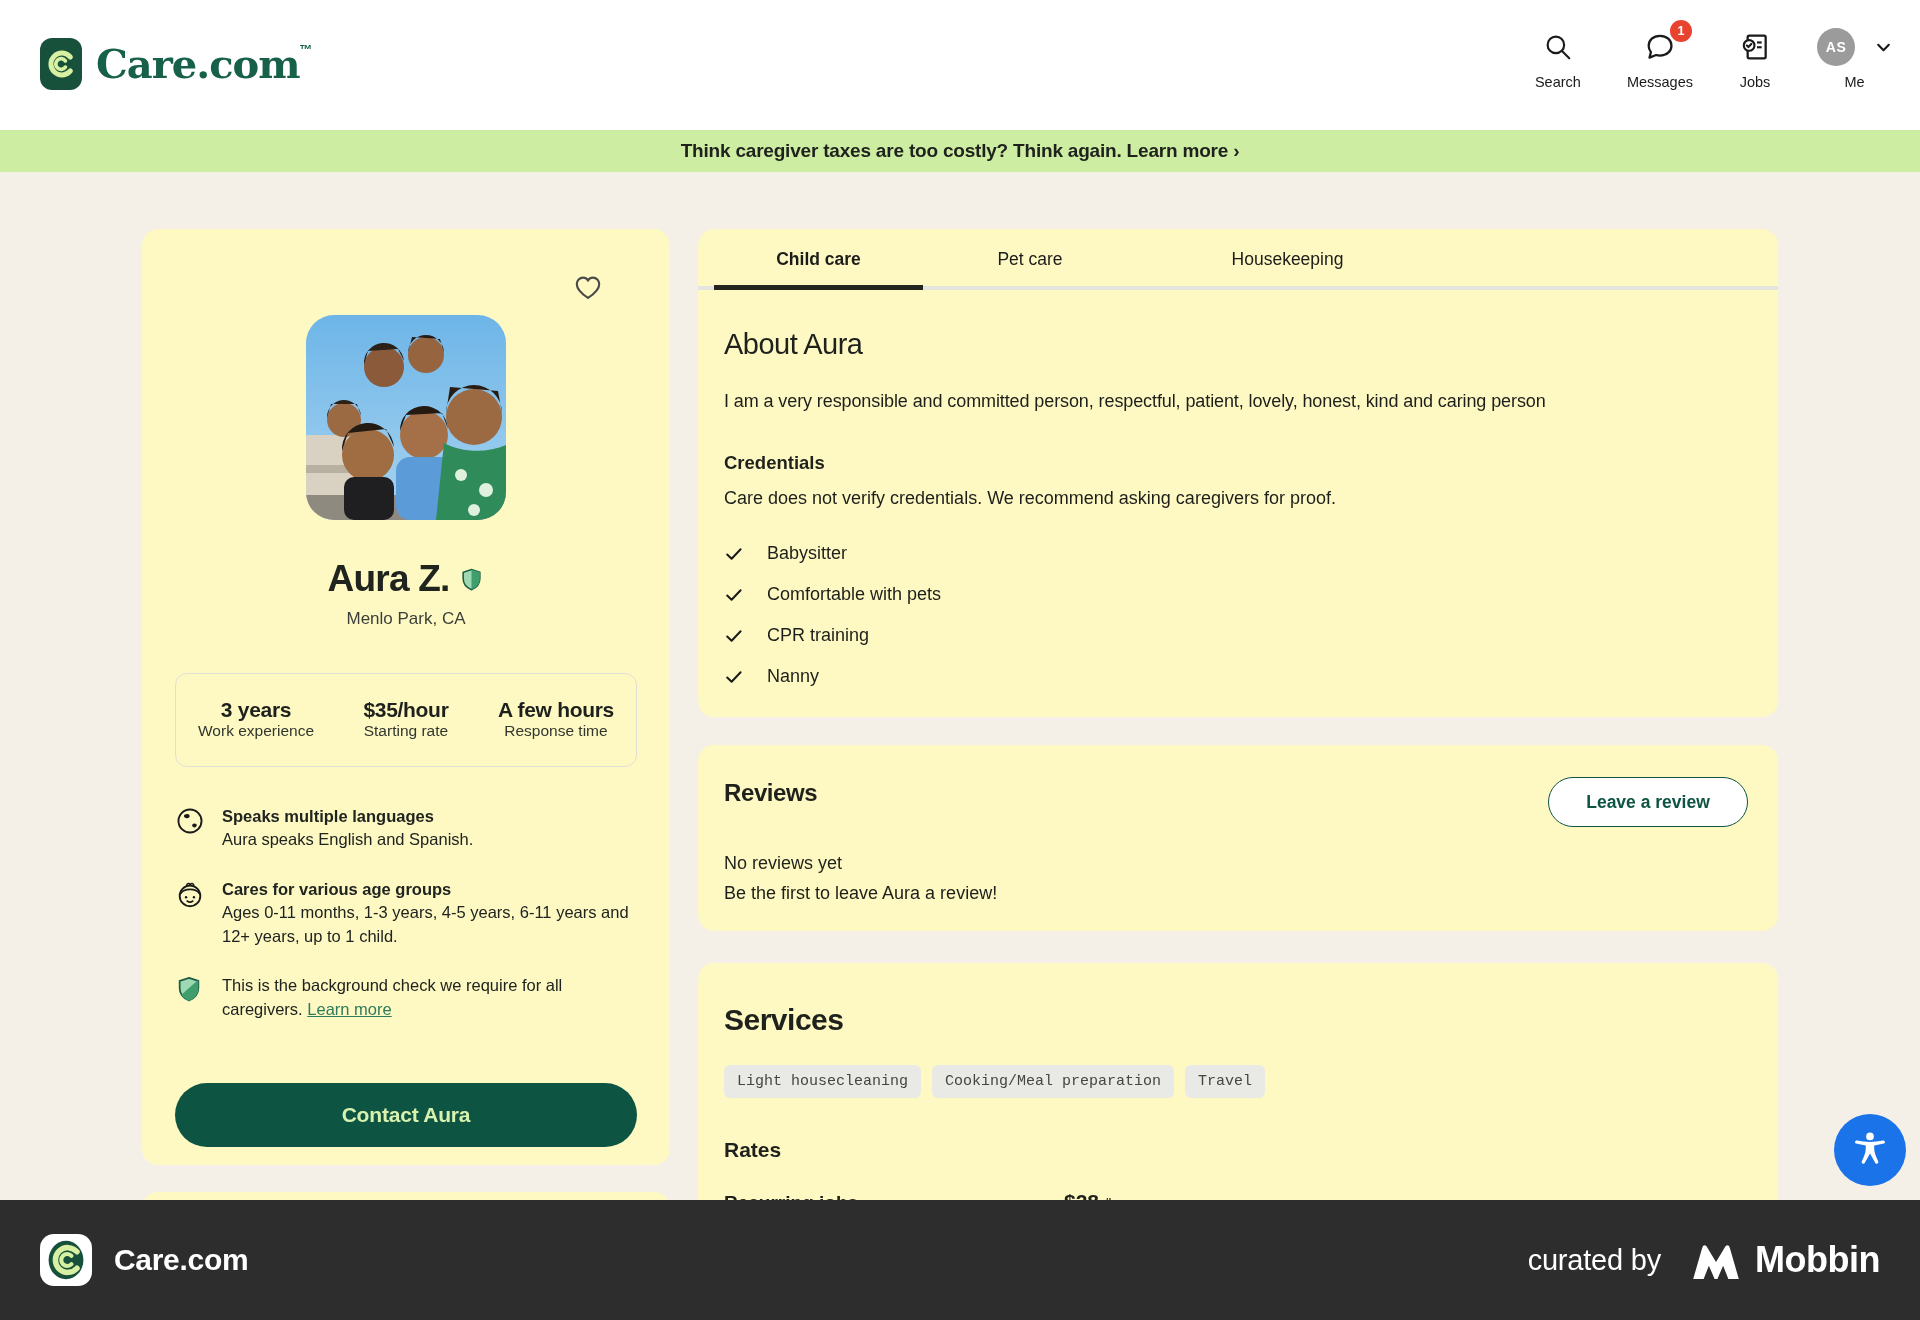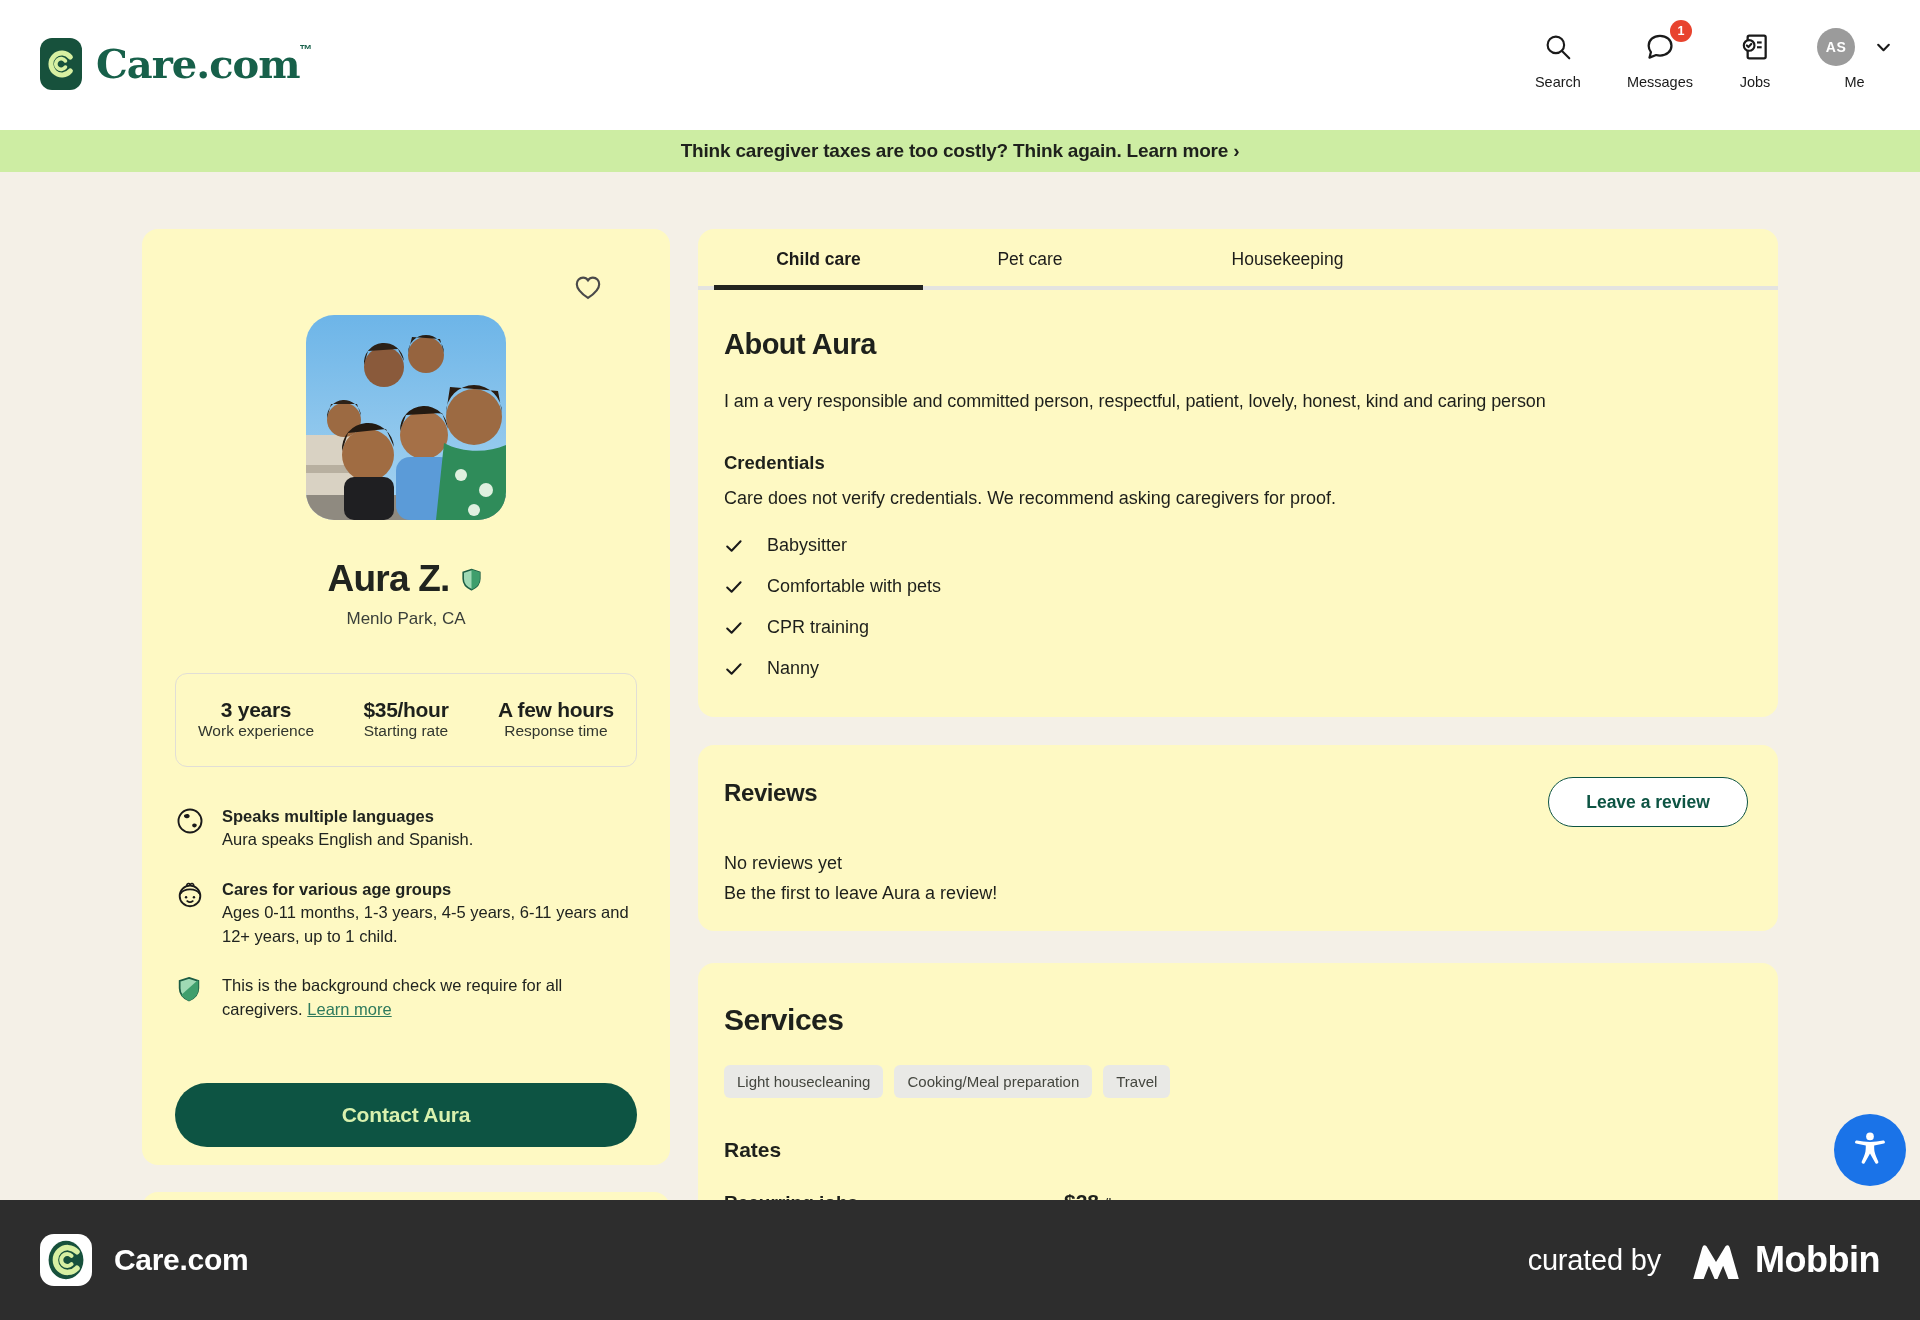--- a/index.html
+++ b/index.html
@@ -60,38 +60,38 @@
   
   .tabs-row { position:relative; height:61px; display:flex; align-items:center; padding-left:16px; }
   .tabs-track { position:absolute; left:0; right:0; bottom:0; height:4px; background:#e4e4e0; }
   .tab { position:relative; height:61px; display:flex; align-items:center; justify-content:center; font-size:17.5px; color:#26282 4; cursor:pointer; }
   .tab-1 { width:209px; }
   .tab-2 { width:170px; margin-left:22px; }
   .tab-3 { width:235px; margin-left:55px; }
   .tab.active { font-weight:bold; }
   .tab.active::after { content:""; position:absolute; left:0; right:0; bottom:0; height:5px; background:#23251f; z-index:1; }
   .tab-content { padding:0 26px; }
-  .about-title { margin-top:38px; font-size:29px; font-weight:700; letter-spacing:-0.5px; color:#1e211c; }
+  .about-title { margin-top:38px; font-size:29px; font-weight:400; letter-spacing:-0.5px; color:#1e211c; }
   .about-desc { margin-top:30px; font-size:18px; color:#1d1f1b; letter-spacing:-0.1px; }
   .cred-title { margin-top:40px; font-size:18.5px; font-weight:bold; color:#1e211c; }
   .cred-note { margin-top:14px; font-size:18px; color:#1d1f1b; }
-  .cred-list { margin-top:26px; list-style:none; }
+  .cred-list { margin-top:34px; list-style:none; }
   .cred-item { display:flex; align-items:center; gap:23px; margin-bottom:20px; font-size:18px; color:#1d1f1b; }
 
   
   .reviews-card { padding:34px 30px 0 26px; }
   .reviews-title { font-size:24px; font-weight:800; letter-spacing:-0.4px; color:#1e211c; }
   .leave-review-btn { position:absolute; top:32px; right:30px; width:200px; height:50px; border-radius:26px; background:#fff; border:1.5px solid #0d5443; color:#0d5443; font-family:"Liberation Sans",sans-serif; font-size:17.5px; font-weight:600; cursor:pointer; }
   .no-reviews { margin-top:46px; font-size:18px; font-weight:normal; color:#1e211c; }
   .reviews-empty-body { margin-top:9px; font-size:18px; color:#1d1f1b; }
 
   
   .services-card { padding:0 26px; }
   .services-title { margin-top:40px; font-size:30px; font-weight:800; letter-spacing:-0.5px; color:#1e211c; }
-  .chips { margin-top:28px; display:flex; gap:11px; }
+  .chips { margin-top:28px; display:flex; gap:11px;font-family:Liberation Mono, monospace; }
   .chip { background:#e9e9e6; border-radius:6px; padding:8px 13px; font-size:15px; color:#44463f; }
   .rates-title { margin-top:40px; font-size:21px; font-weight:bold; color:#1e211c; }
   .rate-row { margin-top:28px; display:flex; align-items:baseline; }
   .rate-label { width:340px; font-size:19px; font-weight:bold; color:#1e211c; }
   .rate-value { font-size:21px; font-weight:bold; color:#1e211c; }
   .rate-unit { font-size:15px; font-weight:normal; color:#2a2d28; margin-left:5px; }
 
   
   .footer { position:absolute; left:0; top:1200px; width:1920px; height:120px; background:#2d2d2d; z-index:10; display:flex; align-items:center; justify-content:space-between; padding:0 40px; }
   .footer-left { display:flex; align-items:center; gap:22px; }

